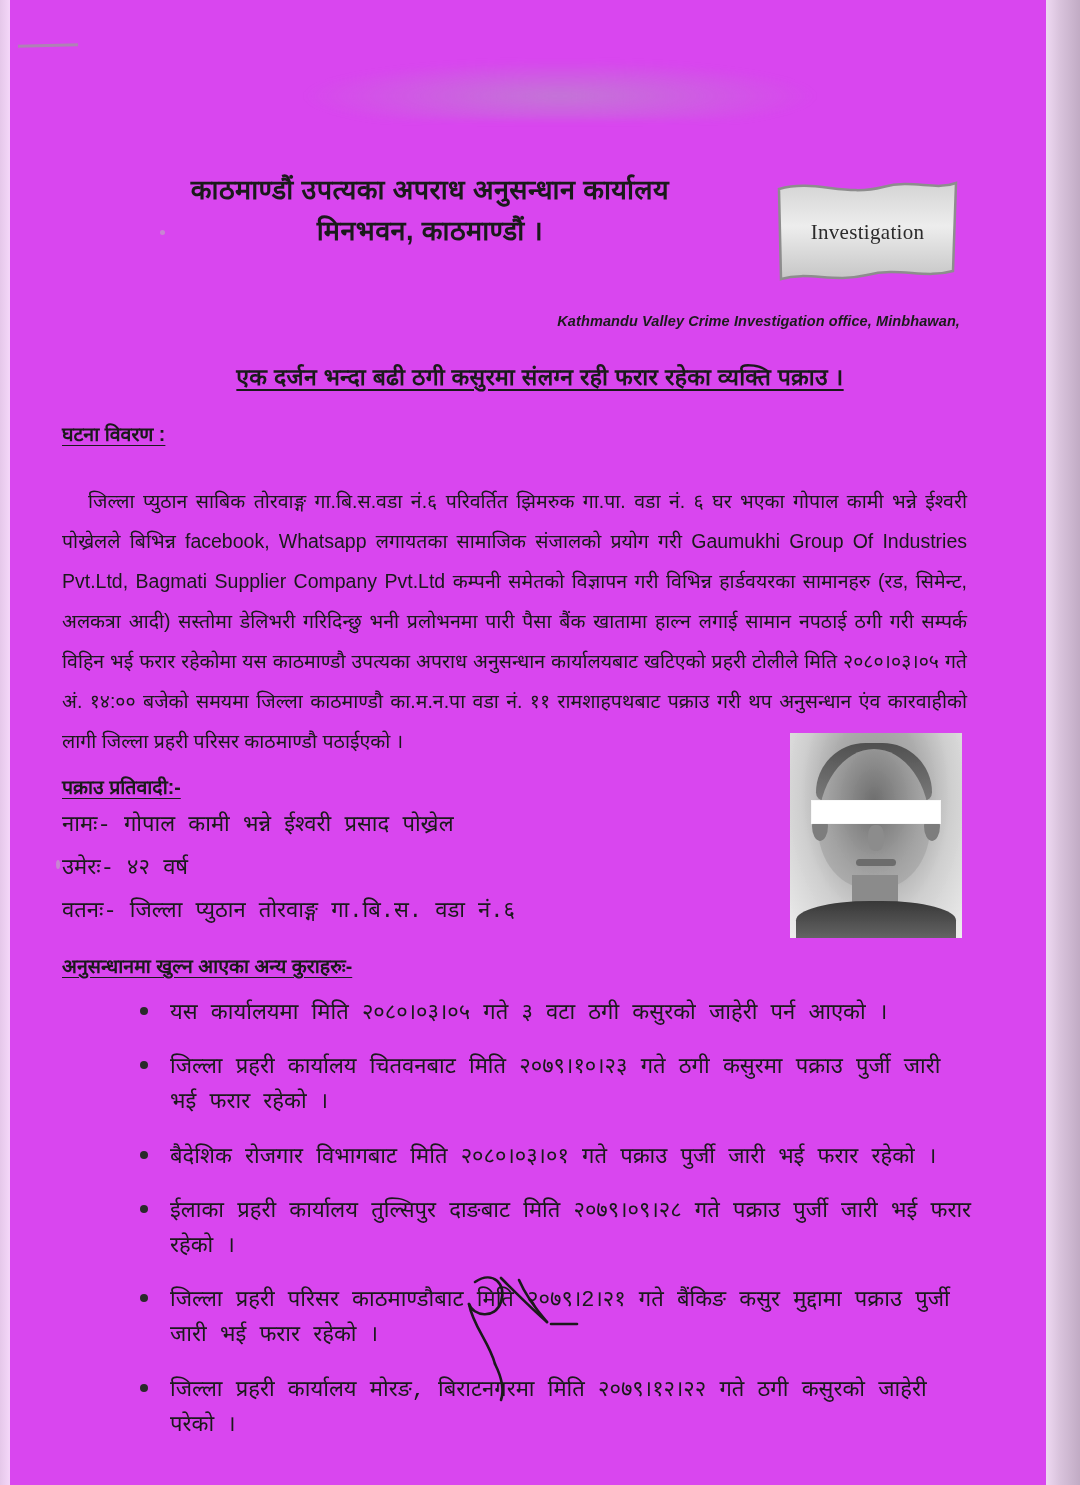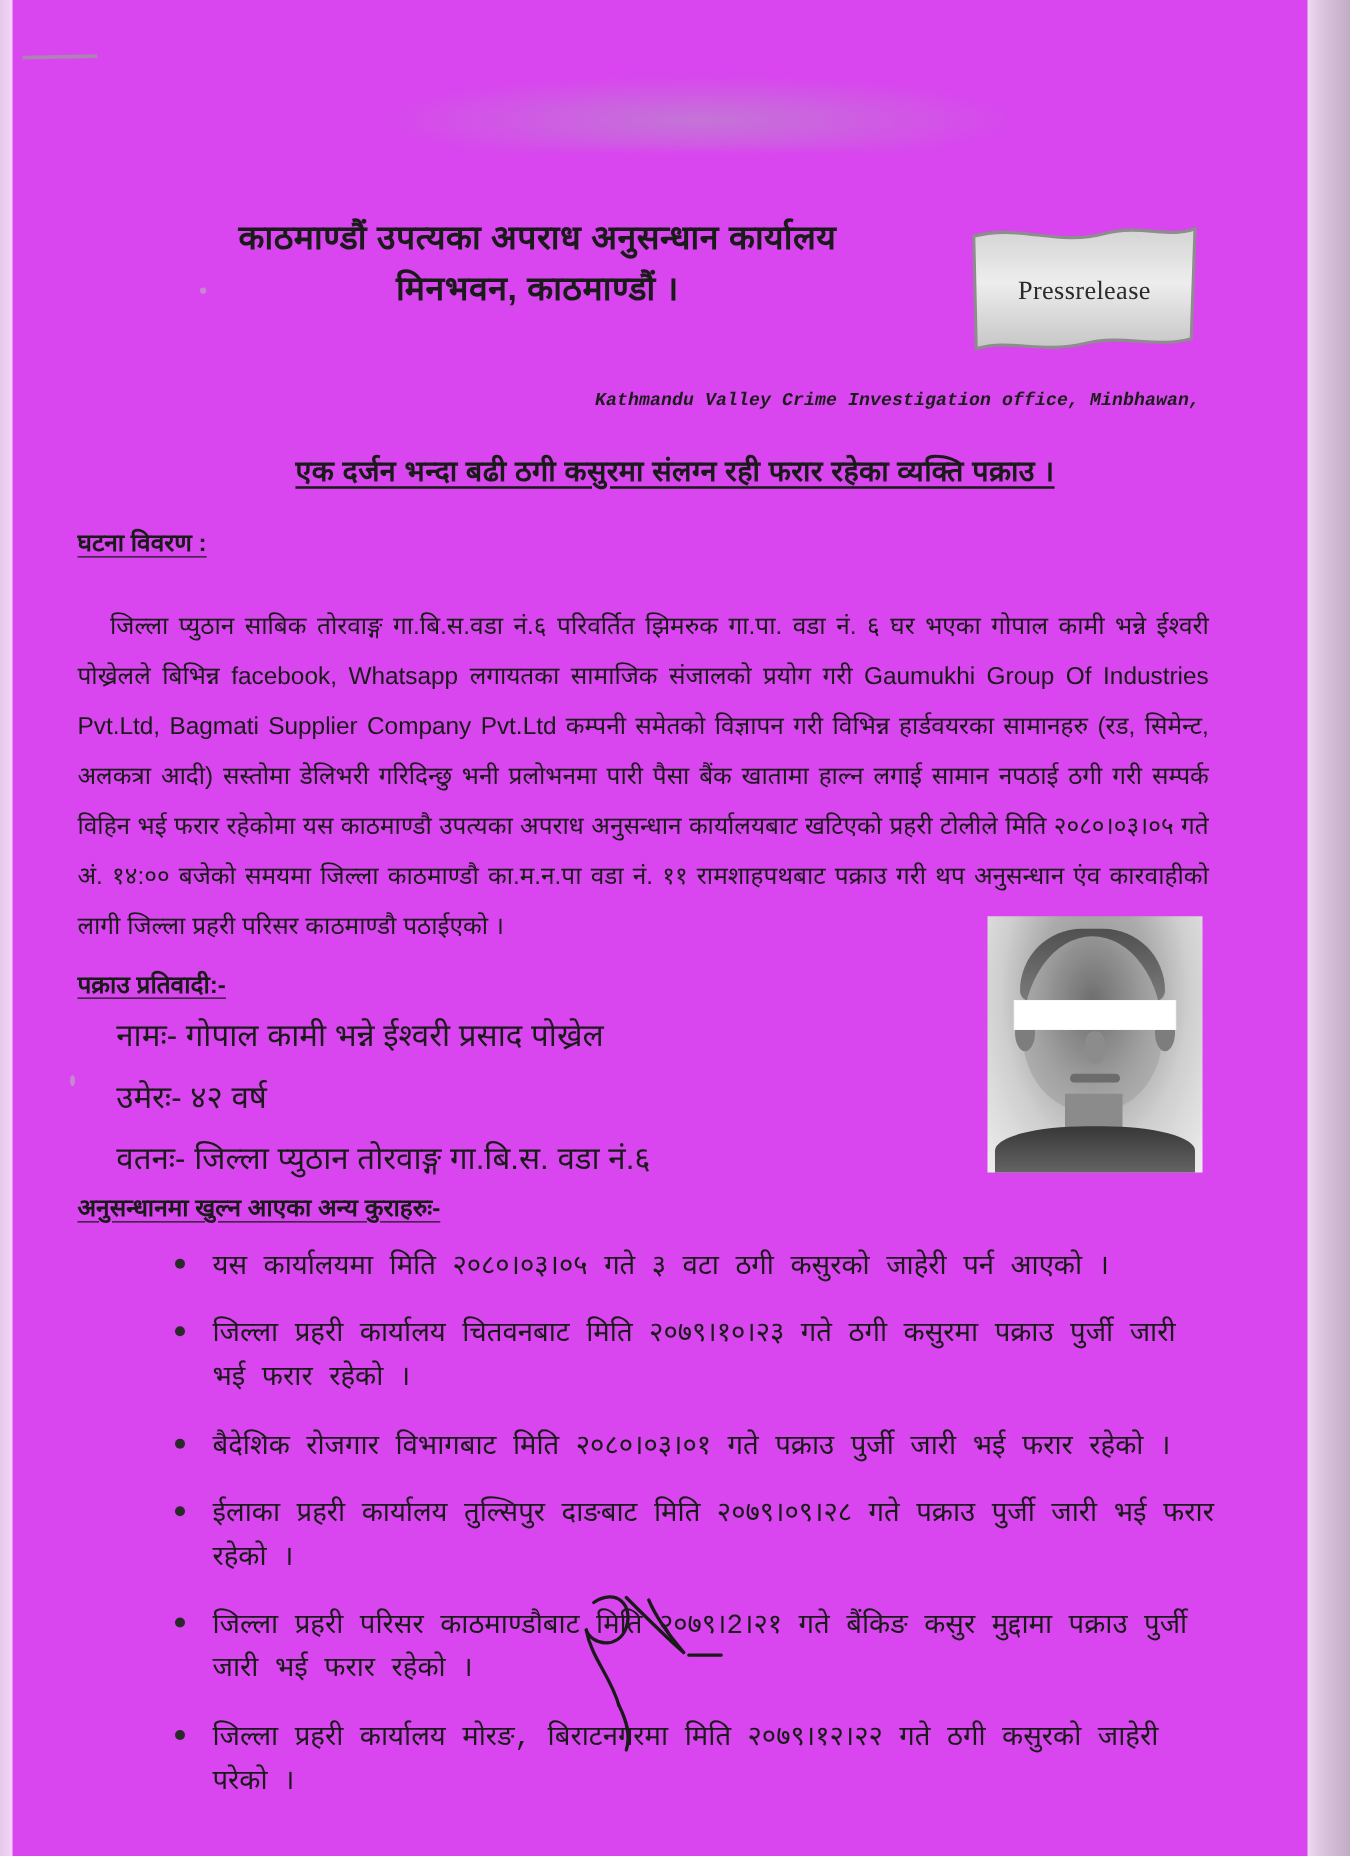--- a/index.html
+++ b/index.html
@@ -96,21 +96,21 @@
     font-family: "Liberation Serif", serif;
     font-size: 21px;
     color: #2b2b2b;
     letter-spacing: 0.3px;
   }
 
   .eng-office {
     position: absolute;
     right: 120px;
     top: 313px;
-    font-family: Liberation Mono, monospace;
+    font-family: Liberation Sans, sans-serif;
     font-style: italic;
     font-weight: 700;
     font-size: 14.5px;
     color: #1c1c1c;
     letter-spacing: 0.1px;
     margin-left: 24px;
   }
 
   
   .doc-title {
@@ -149,24 +149,23 @@
     text-align: justify;
     text-indent: 26px;
   }
 
   .accused-label { left: 62px; top: 773px; }
   .accused-lines {
     position: absolute;
     left: 62px;
     top: 805px;
     width: 620px;
-    font-family: Liberation Sans, sans-serif;
-    font-size: 25px;
+    font-family: Liberation Mono, monospace;
+    font-size: 22px;
     line-height: 1.95;
-    margin-left: 31px;
   }
 
   .photo-wrap {
     position: absolute;
     left: 790px;
     top: 733px;
     width: 172px;
     height: 205px;
   }
   .photo {
@@ -298,21 +297,21 @@
     <svg width="185" height="115" viewBox="0 0 185 115" xmlns="http://www.w3.org/2000/svg">
       <defs>
         <linearGradient id="rg" x1="0" y1="0" x2="0" y2="1">
           <stop offset="0%" stop-color="#d4d4d4"></stop>
           <stop offset="45%" stop-color="#ededed"></stop>
           <stop offset="100%" stop-color="#c6c6c6"></stop>
         </linearGradient>
       </defs>
       <path d="M4,14 C40,4 70,22 108,12 C138,4 160,16 181,8 L178,96 C150,104 124,92 92,100 C58,108 34,96 6,104 Z" fill="url(#rg)" stroke="#8d8d8d" stroke-width="2.5"></path>
     </svg>
-    <div class="ribbon-text">Pressrelease</div>
+    <div class="ribbon-text">Investigation</div>
   </div>
 
   <div class="eng-office">Kathmandu Valley Crime Investigation office, Minbhawan,</div>
 
   <div class="doc-title underlined">एक दर्जन भन्दा बढी ठगी कसुरमा संलग्न रही  फरार रहेका  व्यक्ति पक्राउ ।</div>
 
   <div class="section-label underlined incident-label">घटना विवरण :</div>
   <div class="body-para">जिल्ला प्युठान साबिक तोरवाङ्ग गा.बि.स.वडा नं.६ परिवर्तित झिमरुक गा.पा. वडा नं. ६ घर भएका गोपाल कामी भन्ने ईश्वरी पोख्रेलले बिभिन्न facebook, Whatsapp लगायतका सामाजिक संजालको प्रयोग गरी Gaumukhi Group Of Industries Pvt.Ltd, Bagmati Supplier Company Pvt.Ltd कम्पनी समेतको विज्ञापन गरी विभिन्न हार्डवयरका सामानहरु (रड, सिमेन्ट, अलकत्रा आदी) सस्तोमा डेलिभरी गरिदिन्छु भनी प्रलोभनमा पारी पैसा बैंक खातामा हाल्न लगाई सामान नपठाई ठगी गरी सम्पर्क विहिन भई फरार रहेकोमा  यस काठमाण्डौ उपत्यका अपराध अनुसन्धान कार्यालयबाट खटिएको प्रहरी टोलीले मिति २०८०।०३।०५ गते अं. १४:०० बजेको समयमा जिल्ला काठमाण्डौ  का.म.न.पा वडा नं. ११ रामशाहपथबाट  पक्राउ गरी थप अनुसन्धान एंव कारवाहीको लागी जिल्ला प्रहरी परिसर काठमाण्डौ पठाईएको  ।</div>
 
   <div class="section-label underlined accused-label">पक्राउ प्रतिवादी:-</div>

